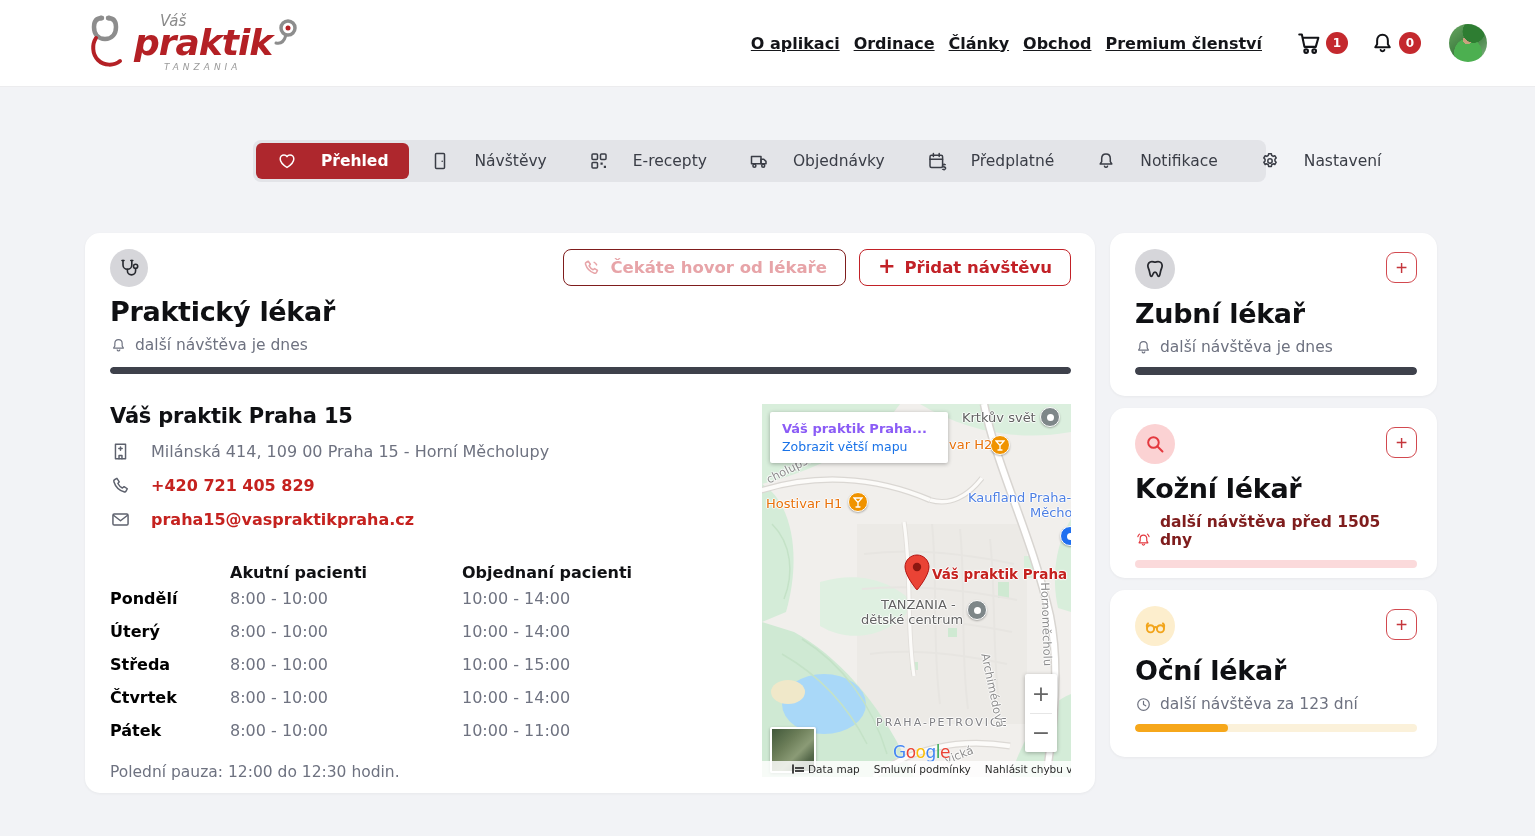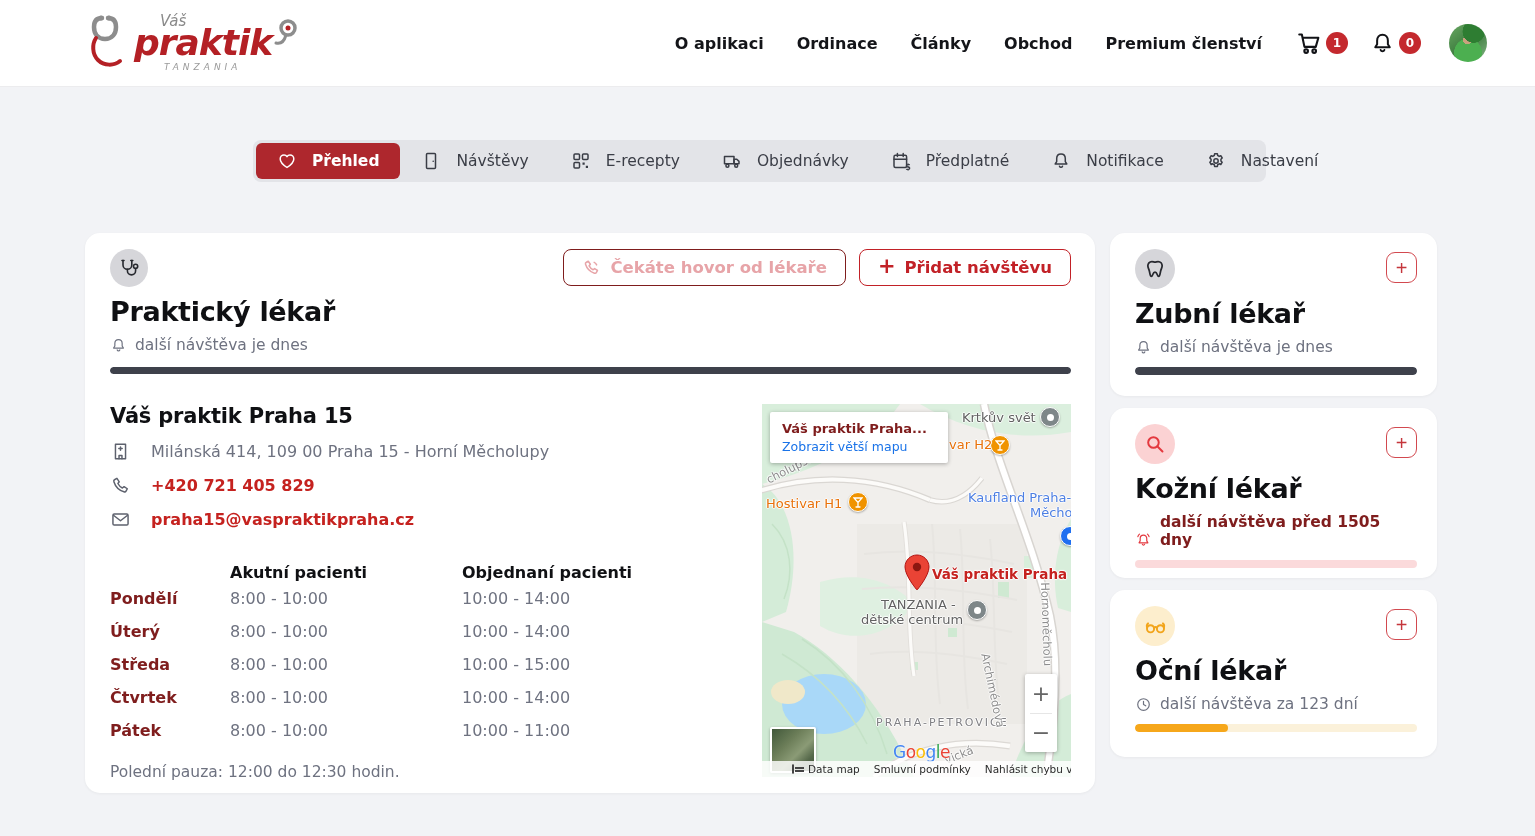--- a/index.html
+++ b/index.html
@@ -14,21 +14,21 @@
   .topbar {
     position:absolute; left:0; top:0; width:1535px; height:87px;
     background:#ffffff; border-bottom:1px solid #ececee;
     display:flex; align-items:center; padding:0 48px 0 88px;
   }
   .logo { display:flex; align-items:flex-start; gap:2px; cursor:pointer;font-style:italic; }
   .logo-col { display:flex; flex-direction:column; line-height:1; }
   .logo-pre { font-size:15px; color:#8a8a8a; margin-left:26px; margin-bottom:-4px; }
   .logo-name { font-size:36px; font-weight:800; color:#b42025; letter-spacing:-1px; }
   .logo-sub { font-size:9px; letter-spacing:4px; color:#9a9a9a; margin-left:30px; margin-top:2px; }
-  .nav { margin-left:auto; display:flex; align-items:center; gap:33px; }
+  .nav { margin-left:auto; display:flex; align-items:center; gap:14px;text-decoration:underline; }
   .nav-link { font-size:16px; font-weight:700; color:#141519; text-decoration:none; cursor:pointer; white-space:nowrap; }
   .top-icons { display:flex; align-items:center; gap:22px; margin-left:34px; }
   .iconbtn { display:flex; align-items:center; gap:4px; cursor:pointer; color:#121317; }
   .badge {
     width:22px; height:22px; border-radius:50%; background:#c4292e; color:#fff;
     font-size:12px; font-weight:700; display:flex; align-items:center; justify-content:center;
   }
   .avatar {
     width:38px; height:38px; border-radius:50%; margin-left:6px; cursor:pointer;
     background:
@@ -37,21 +37,21 @@
       radial-gradient(circle at 50% 75%, #4caf50 0 40%, transparent 41%),
       linear-gradient(140deg,#6aa964 0%, #3e7d3f 50%, #86b787 100%);
   }
 
   
   .tabbar {
     position:absolute; left:253px; top:140px; width:1013px; height:42px;
     background:#e3e4e8; border-radius:8px; display:flex; align-items:center; padding:3px;
   }
   .tab {
-    height:36px; display:flex; align-items:center; gap:15px; padding:0 21px;
+    height:36px; display:flex; align-items:center; gap:24px; padding:0 21px;
     border-radius:6px; font-size:15.5px; font-weight:500; color:#3a3d46; cursor:pointer; white-space:nowrap;
   }
   .tab svg { width:20px; height:20px; stroke:#3a3d46; fill:none; stroke-width:1.5; stroke-linecap:round; stroke-linejoin:round; }
   .tab.active { background:#ae272d; color:#ffffff; font-weight:700; }
   .tab.active svg { stroke:#ffffff; }
 
   
   .card { position:absolute; background:#fff; border-radius:15px; box-shadow:0 1px 3px rgba(30,32,40,.05); }
   .main-card { left:85px; top:233px; width:1010px; height:560px; padding:16px 24px 24px 25px; }
 
@@ -87,21 +87,21 @@
   
   .office { display:flex; margin-top:30px; }
   .office-left { flex:1; padding-right:20px; }
   .office-name { font-size:21px; font-weight:800; color:#0f1013; letter-spacing:-.2px; }
   .c-row { display:flex; align-items:center; gap:20px; margin-top:13px; font-size:16px; color:#6e7280; }
   .c-row svg { width:21px; height:21px; flex:0 0 auto; stroke:#5d616d; fill:none; stroke-width:1.4; stroke-linecap:round; stroke-linejoin:round; }
   .red-link { color:#c5221f; font-weight:600; text-decoration:none; cursor:pointer; }
 
   .sched { margin-top:22px; }
   .sched-row { display:flex; height:33px; align-items:center; font-size:16px; }
-  .sched-row .day  { width:120px; font-weight:700; color:#7f1d1d; }
+  .sched-row .day  { width:120px; font-weight:700; color:#000000; }
   .sched-row .t1   { width:232px; color:#6e7280; }
   .sched-row .t2   { color:#6e7280; }
   .sched-head { font-weight:700; color:#101114; height:30px;align-items:flex-end; }
   .sched-head .t1, .sched-head .t2 { color:#101114; font-weight:700; }
   .pause { margin-top:16px; font-size:15.5px; color:#6e7280; }
 
   
   .map { position:relative; width:309px; height:373px; overflow:hidden; background:#f1efec; flex:0 0 auto; cursor:grab; }
   .map-bg { position:absolute; left:0; top:0; }
   .mlabel { position:absolute; font-size:13px; color:#616161; font-weight:500; white-space:nowrap;
@@ -114,21 +114,21 @@
   .marker { position:absolute; width:20px; height:20px; border-radius:50%; border:1.5px solid #fff;
             box-shadow:0 1px 2px rgba(0,0,0,.3); display:flex; align-items:center; justify-content:center; cursor:pointer; }
   .marker.gray { background:#7e8789; }
   .marker.orange { background:#f09300; }
   .marker.bluem { background:#1f6ff0; }
   .marker .dot { width:7px; height:7px; background:#fff; border-radius:50%; }
   .minfo {
     position:absolute; left:8px; top:8px; width:178px; background:#fff; border-radius:2px;
     box-shadow:0 1px 4px rgba(0,0,0,.3); padding:9px 12px; z-index:5;
   }
-  .minfo-title { font-size:13px; font-weight:700; color:#7f1d1d; }
+  .minfo-title { font-size:13px; font-weight:700; color:#8b5cf6; }
   .minfo-link { font-size:12.5px; color:#1a73e8; margin-top:3px; cursor:pointer; }
   .pin { position:absolute; z-index:3; cursor:pointer; }
   .mzoom {
     position:absolute; left:263px; top:270px; width:32px; height:78px; background:#fff; border-radius:2px;
     box-shadow:0 1px 4px rgba(0,0,0,.3); display:flex; flex-direction:column; z-index:4;
   }
   .mzoom div { flex:1; display:flex; align-items:center; justify-content:center; font-size:22px; color:#666; cursor:pointer; }
   .mzoom .sep { flex:0 0 1px; background:#e6e6e6; margin:0 5px; }
   .mthumb {
     position:absolute; left:8px; top:323px; width:46px; height:46px; border:2px solid #fff; border-radius:2px;

